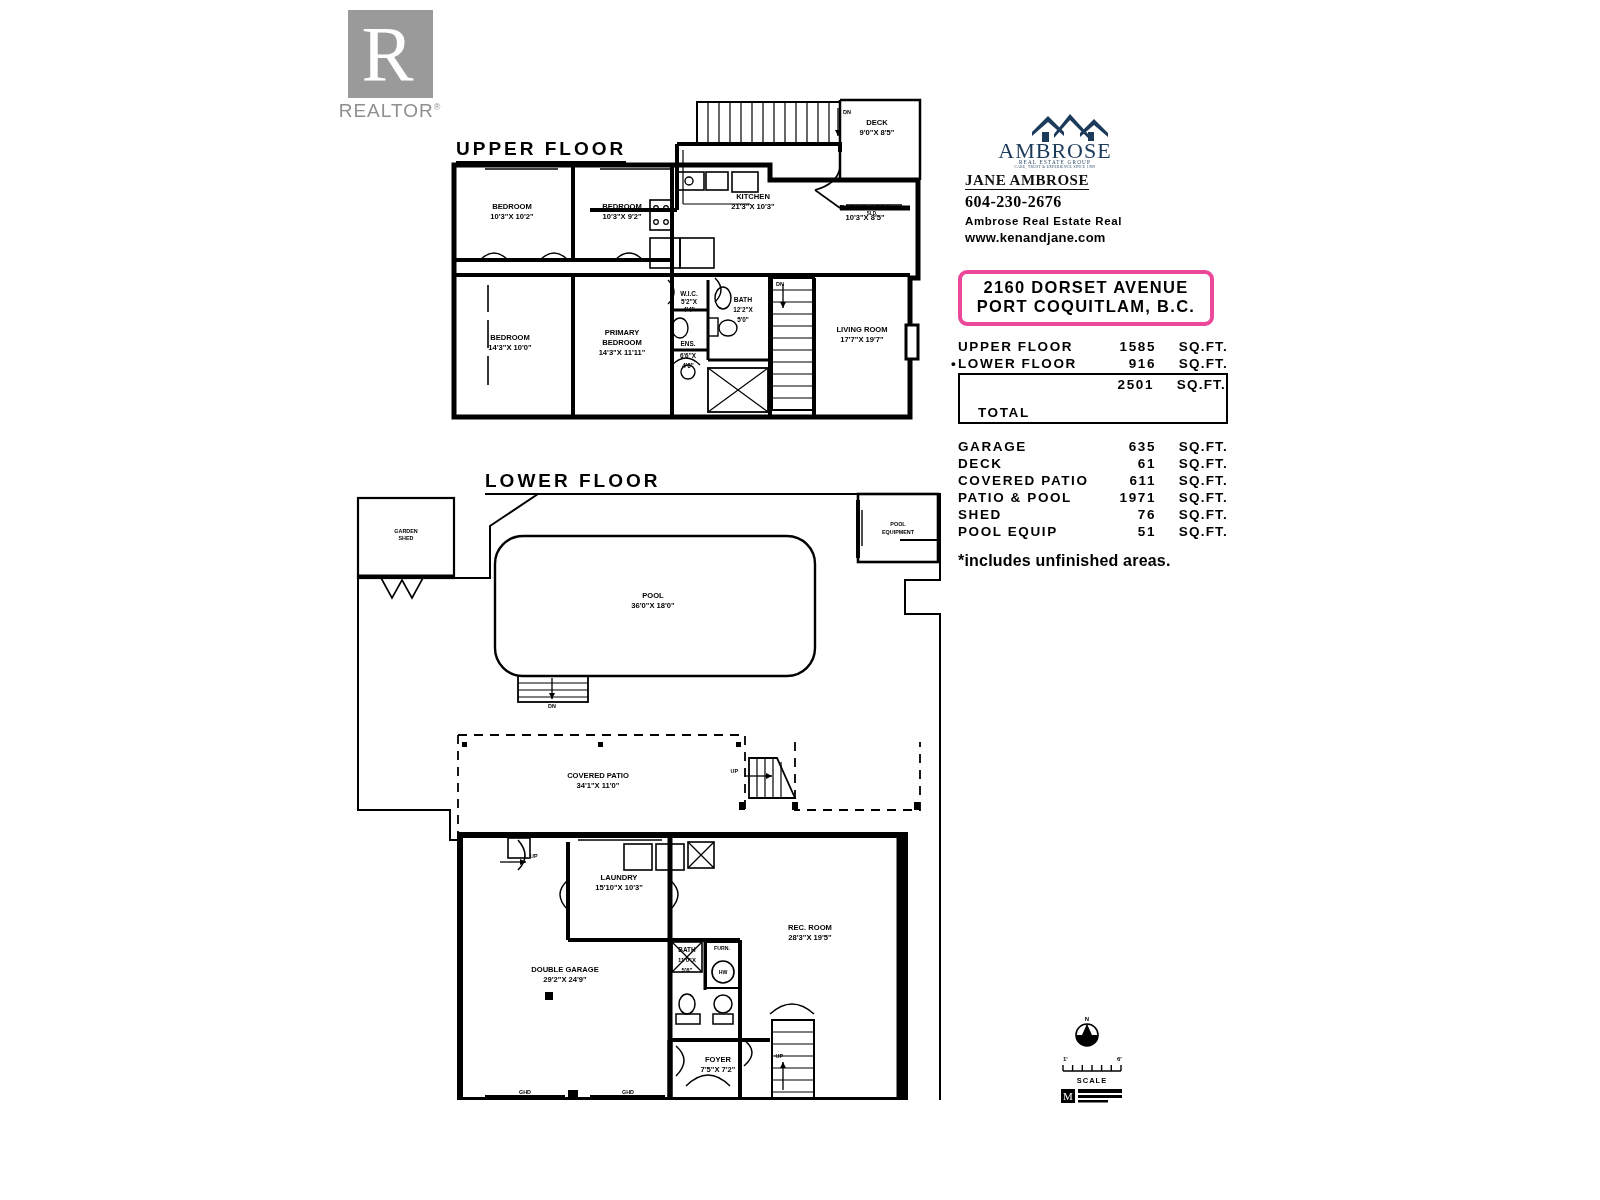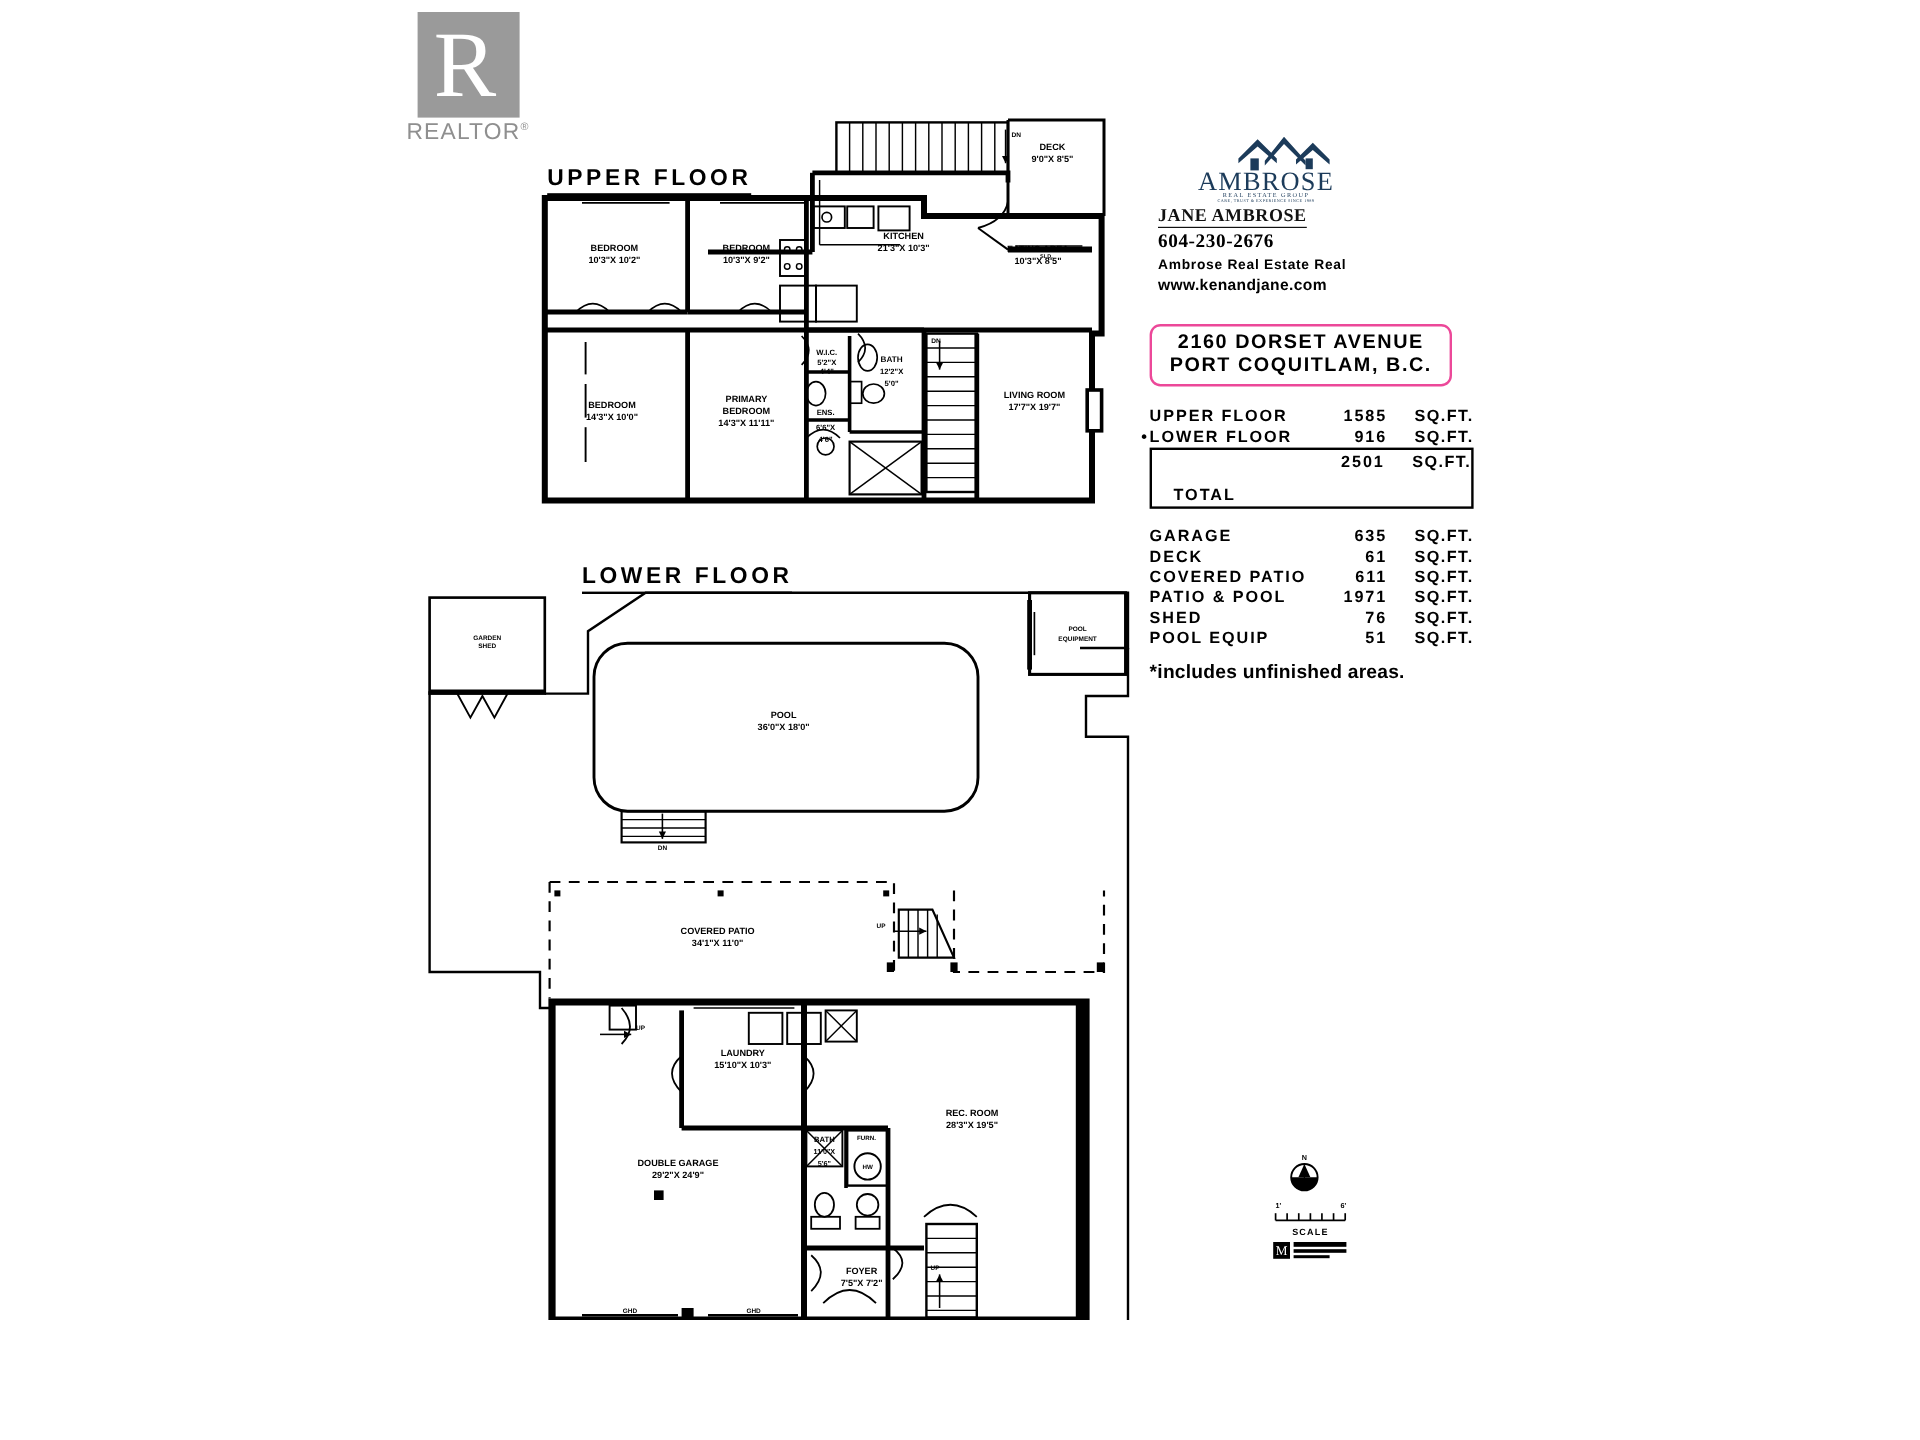--- a/index.html
+++ b/index.html
@@ -19,37 +19,37 @@
 
   
   #ambrose{left:965px;top:108px;width:180px;text-align:left;}
   #ambrose .logo-img{width:170px;height:62px;margin:0 auto;}
   #ambrose .agent{font-family:"Liberation Serif",serif;font-weight:bold;font-size:15px;letter-spacing:0.5px;border-bottom:1px solid #111;display:inline-block;margin-top:2px;color:#111;}
   #ambrose .phone{font-family:Liberation Serif, serif;font-weight:bold;font-size:16px;letter-spacing:0.5px;margin-top:3px;}
   #ambrose .group{font-family:"Liberation Sans",sans-serif;font-weight:bold;font-size:11.5px;letter-spacing:0.6px;margin-top:4px;}
   #ambrose .web{font-family:"Liberation Sans",sans-serif;font-weight:bold;font-size:13px;letter-spacing:0.3px;margin-top:3px;}
 
   
-  #address-plate{left:958px;top:270px;width:248px;border:2px solid #ec4899;border-radius:9px;text-align:center;padding:4px 0 6px;}
+  #address-plate{left:958px;top:270px;width:248px;border:4px solid #ec4899;border-radius:9px;text-align:center;padding:4px 0 6px;}
   #address-plate div{font-family:"Liberation Sans",sans-serif;font-weight:bold;font-size:16.5px;letter-spacing:1.3px;line-height:19px;}
 
   
   #areas{left:958px;top:338px;width:270px;font-family:"Liberation Sans",sans-serif;font-weight:bold;font-size:13.5px;letter-spacing:1.6px;}
   #areas .row{display:flex;line-height:17px;}
   #areas .row .lbl{flex:1;white-space:nowrap;}
   #areas .row .num{width:54px;text-align:right;}
   #areas .row .unit{width:72px;text-align:right;letter-spacing:1.2px;}
   #areas .total-box{border:2px solid #000;padding:1px 0 1px 0;margin-top:1px;}
   #areas .total-box .row .lbl{padding-left:18px;margin-top:28px;}
   #areas .gap{height:14px;}
   #areas .note{font-weight:bold;font-size:16px;letter-spacing:0.2px;margin-top:12px;}
   #areas .bullet{position:absolute;left:-7px;}
 
   
-  #compass-block{left:1055px;top:955px;width:130px;}
+  #compass-block{left:1055px;top:1009px;width:130px;}
 </style>
 </head>
 <body>
 
 <div class="abs" id="realtor-logo">
   <div class="mark">
     <span class="r">R</span>
   </div>
   <div class="word"><span>REALTOR</span><sup>®</sup></div>
 </div>

